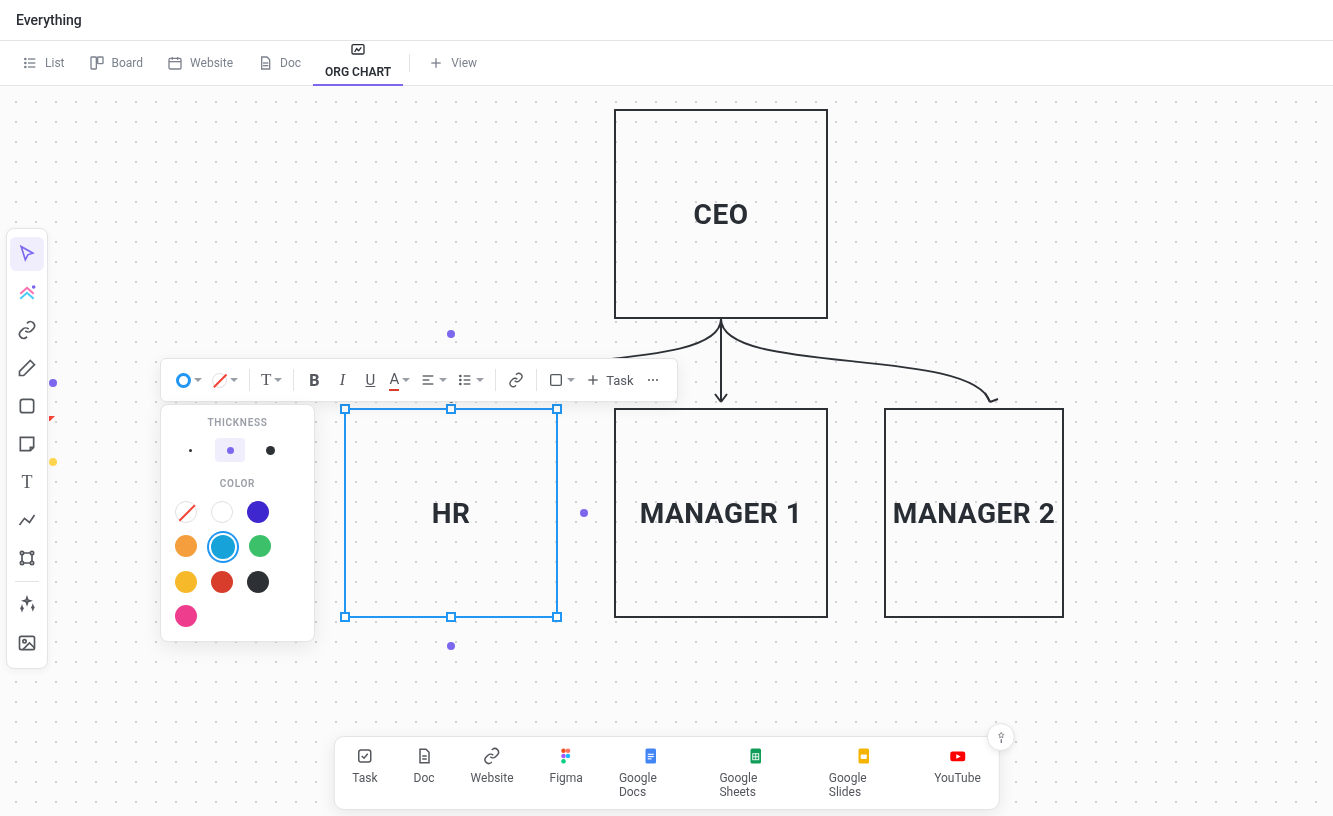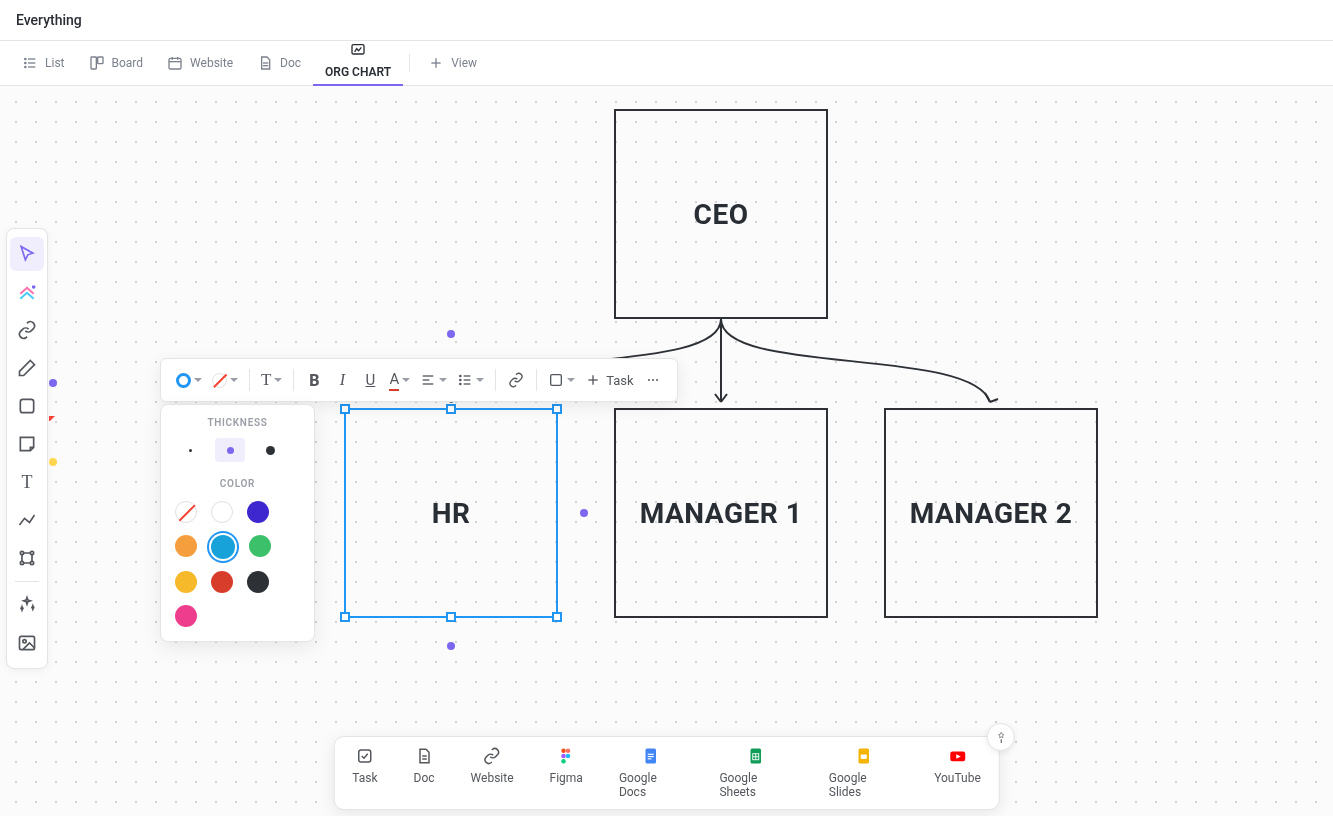--- a/index.html
+++ b/index.html
@@ -131,21 +131,21 @@
     <path d="M 721 233 C 721 290 972 260 990 316"></path>
     <path d="M 990 316 l -5 -9 m 5 9 l 8 -3" stroke="var(--shape)"></path>
   </svg>
 
   <div class="shape-box" style="left:614px;top:23px;width:214px;height:210px;">
       <span>CEO</span>
     </div>
   <div class="shape-box" style="left:614px;top:322px;width:214px;height:210px;">
       <span>MANAGER 1</span>
     </div>
-  <div class="shape-box" style="left:884px;top:322px;width:214px;height:210px;">
+  <div class="shape-box" style="left:884px;top:322px;width:180px;height:210px;">
       <span>MANAGER 2</span>
     </div>
 
   <div class="shape-box selected" style="left:344px;top:322px;width:214px;height:210px;">
     <span>HR</span>
     <div class="sel-handle" style="left:-6px;top:-6px;"></div>
     <div class="sel-handle" style="left:calc(50% - 5px);top:-6px;"></div>
     <div class="sel-handle" style="right:-6px;top:-6px;"></div>
     <div class="sel-handle" style="left:-6px;bottom:-6px;"></div>
     <div class="sel-handle" style="left:calc(50% - 5px);bottom:-6px;"></div>

